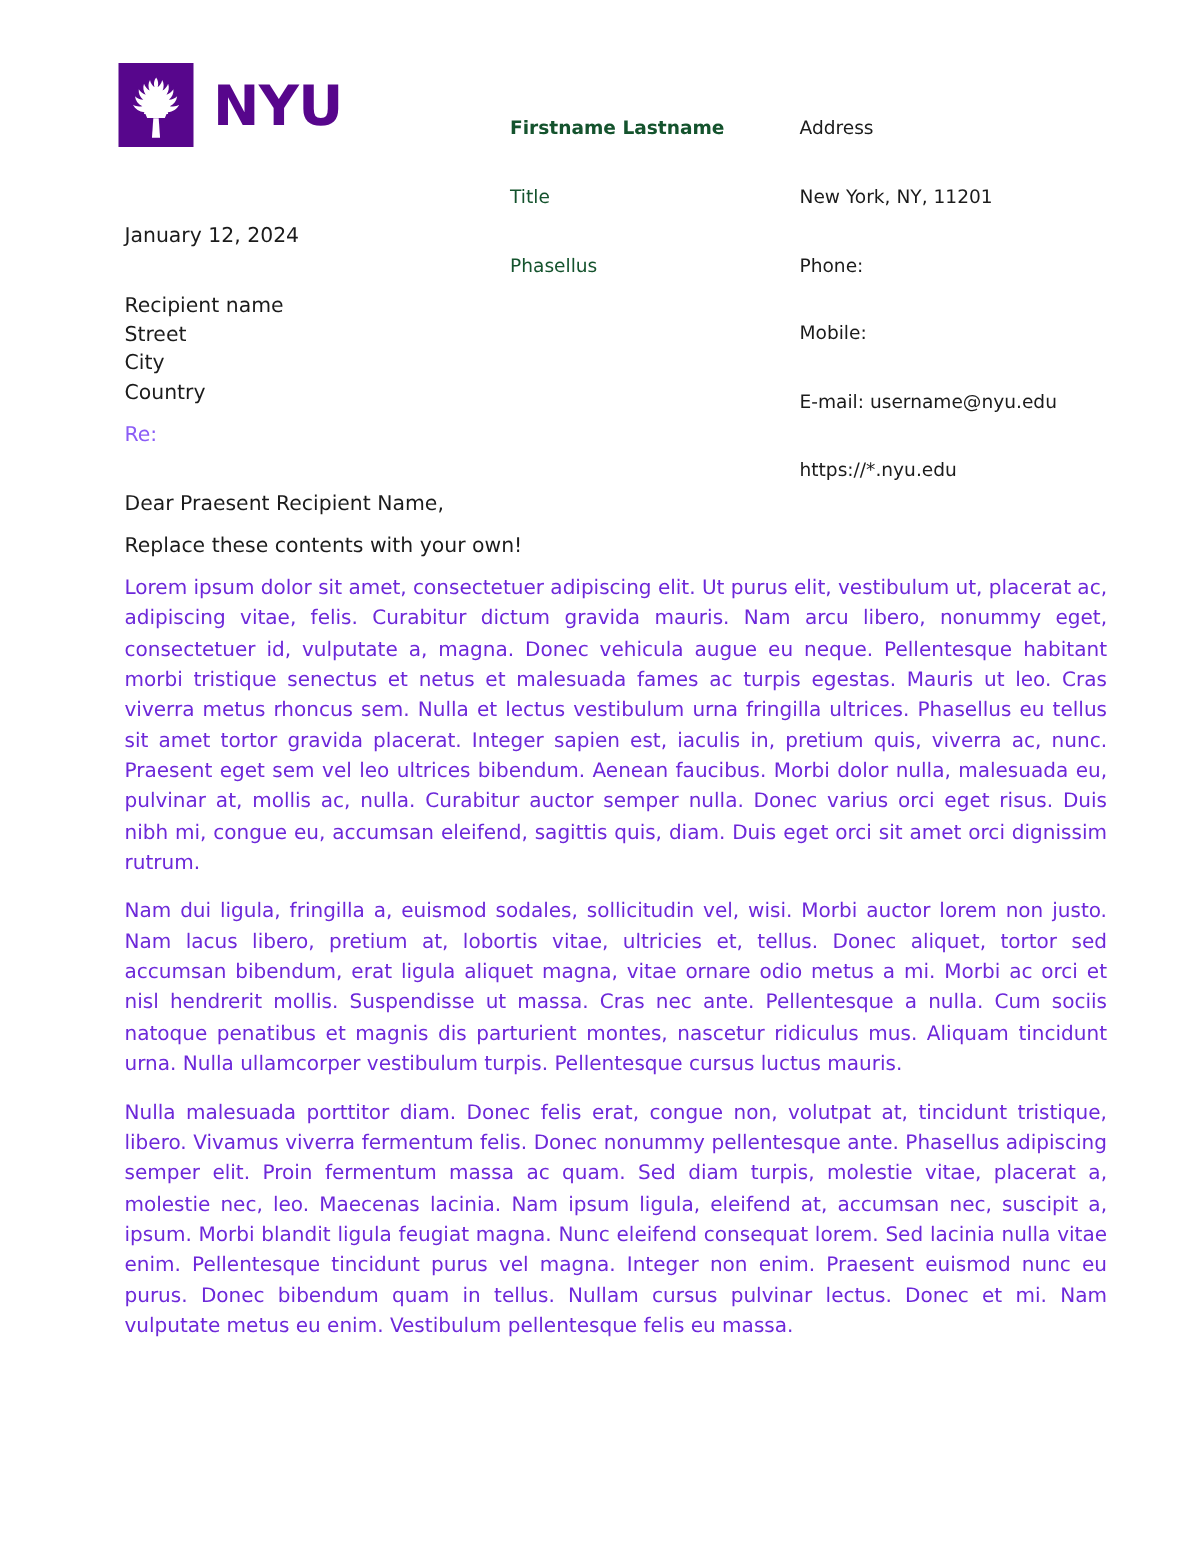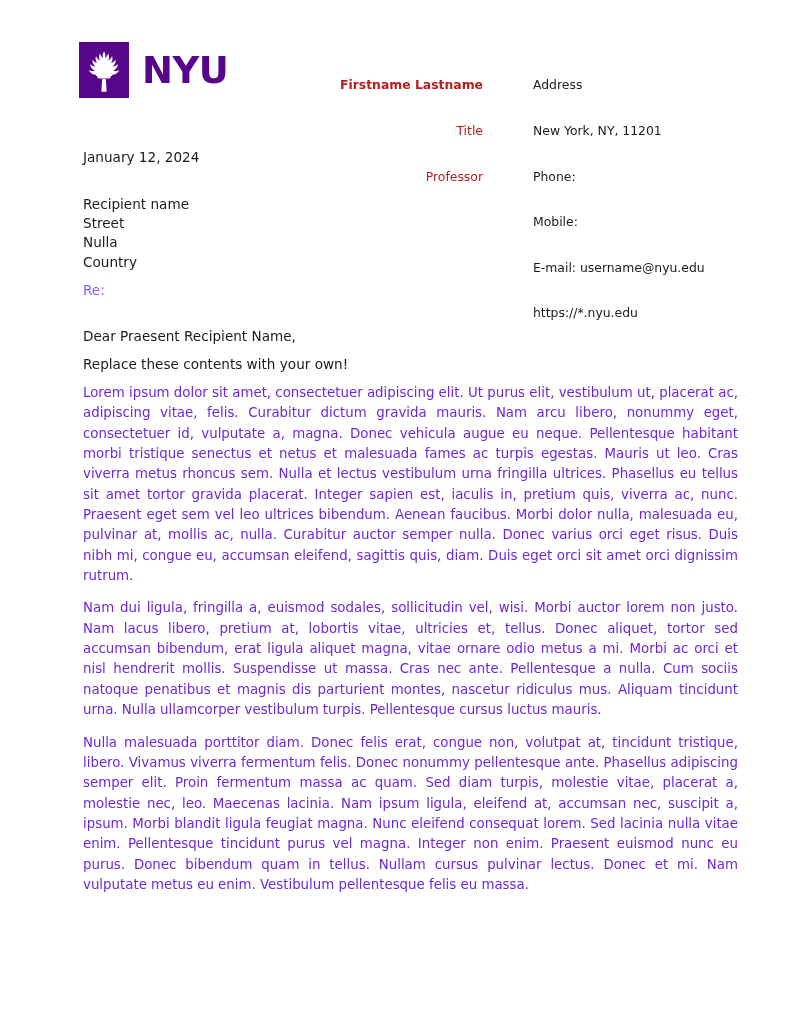--- a/index.html
+++ b/index.html
@@ -62,23 +62,22 @@
     line-height: 1;
     font-family: "DejaVu Sans", "Liberation Sans", sans-serif;
   }
 
   .hdr-col-name {
     position: absolute;
     left: 261px;
     top: 7px;
     font-size: 12.4px;
     line-height: 15.2px;
-    color: #b91c1c;
+    color: #14532d;
     white-space: pre;
-    text-align: right;
   }
   .hdr-col-name .bold { font-weight: bold; }
 
   .hdr-col-contact {
     position: absolute;
     left: 454px;
     top: 7px;
     font-size: 12.4px;
     line-height: 15.2px;
     color: #1b1b1b;
@@ -172,39 +171,39 @@
             <path d="M23.2 36.9h3.6l0.9 12.9h-5.4z"></path>
           </g>
         </svg>
       </span>
       <span class="logo-word">NYU</span>
     </div>
 
     <div class="hdr-col-name">
       <div class="bold">Firstname Lastname</div>
       <div>Title</div>
-      <div>Professor</div>
+      <div>Phasellus</div>
     </div>
 
     <div class="hdr-col-contact">
       <div>Address</div>
       <div>New York, NY, 11201</div>
       <div>Phone:</div>
       <div>Mobile:</div>
       <div>E-mail: username@nyu.edu</div>
       <div>https://*.nyu.edu</div>
     </div>
   </div>
 
   <div class="date-line">January 12, 2024</div>
 
   <div class="recipient">
     <div>Recipient name</div>
     <div>Street</div>
-    <div>Nulla</div>
+    <div>City</div>
     <div>Country</div>
   </div>
 
   <div class="re-line">Re:</div>
 
   <div class="salutation">Dear Praesent Recipient Name,</div>
   <div class="intro">Replace these contents with your own!</div>
 
   <div class="body-copy">
     <p>Lorem ipsum dolor sit amet, consectetuer adipiscing elit. Ut purus elit, vestibulum ut, placerat ac, adipiscing vitae, felis. Curabitur dictum gravida mauris. Nam arcu libero, nonummy eget, consectetuer id, vulputate a, magna. Donec vehicula augue eu neque. Pellentesque habitant morbi tristique senectus et netus et malesuada fames ac turpis egestas. Mauris ut leo. Cras viverra metus rhoncus sem. Nulla et lectus vestibulum urna fringilla ultrices. Phasellus eu tellus sit amet tortor gravida placerat. Integer sapien est, iaculis in, pretium quis, viverra ac, nunc. Praesent eget sem vel leo ultrices bibendum. Aenean faucibus. Morbi dolor nulla, malesuada eu, pulvinar at, mollis ac, nulla. Curabitur auctor semper nulla. Donec varius orci eget risus. Duis nibh mi, congue eu, accumsan eleifend, sagittis quis, diam. Duis eget orci sit amet orci dignissim rutrum.</p>

